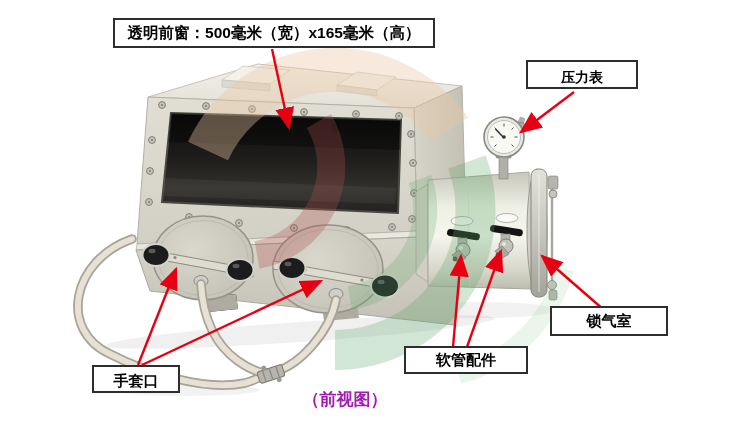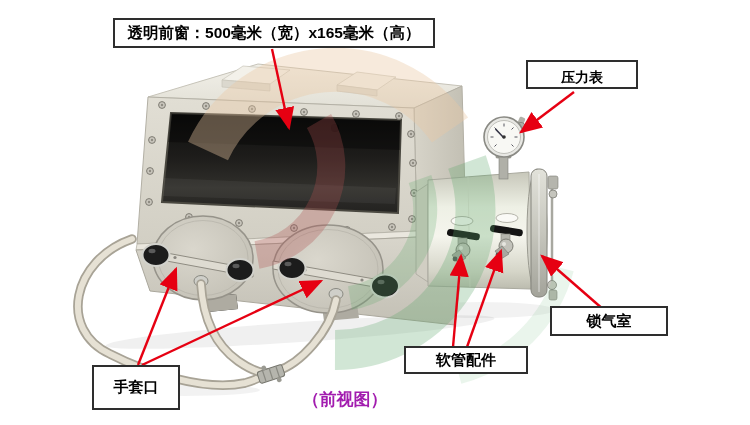--- a/index.html
+++ b/index.html
@@ -272,21 +272,21 @@
 </div>
 
 <div class="callout" style="left:550px;top:306px;width:118px;height:30px;font-size:15px;">
   <span>锁气室</span>
 </div>
 
 <div class="callout" style="left:404px;top:346px;width:124px;height:28px;font-size:15px;">
   <span>软管配件</span>
 </div>
 
-<div class="callout" style="left:92px;top:365px;width:88px;height:45px;font-size:15px;">
+<div class="callout" style="left:92px;top:365px;width:88px;height:28px;font-size:15px;align-items:flex-end;">
   <span>手套口</span>
 </div>
 
 <div class="cap" style="left:283px;top:388px;width:124px;">
   <span>（前视图）</span>
 </div>
 
 </div>
 
 </body></html>

